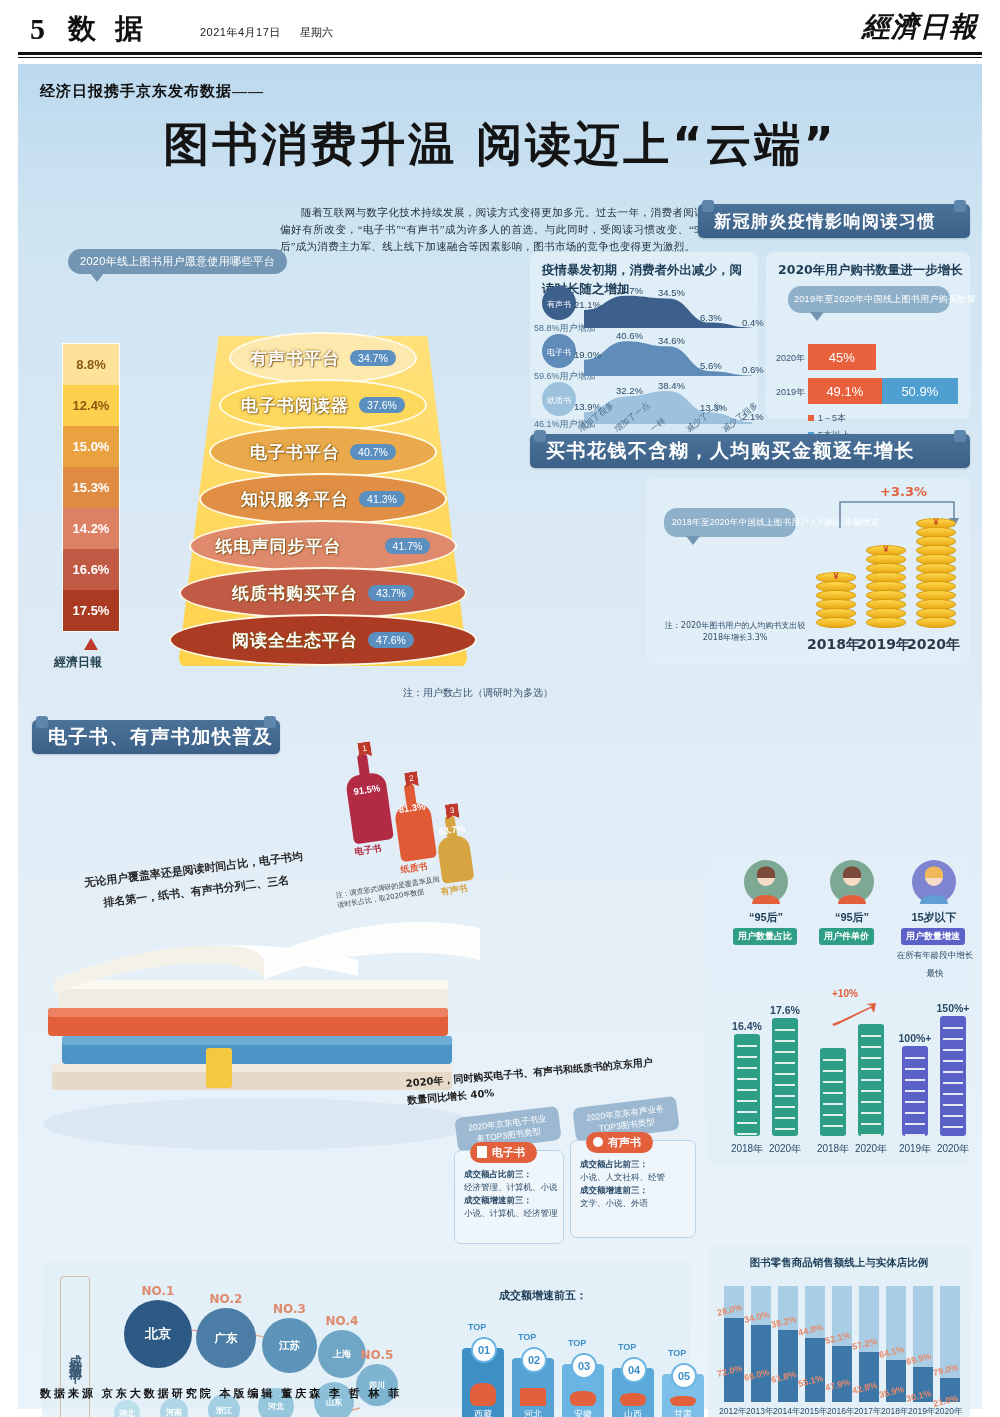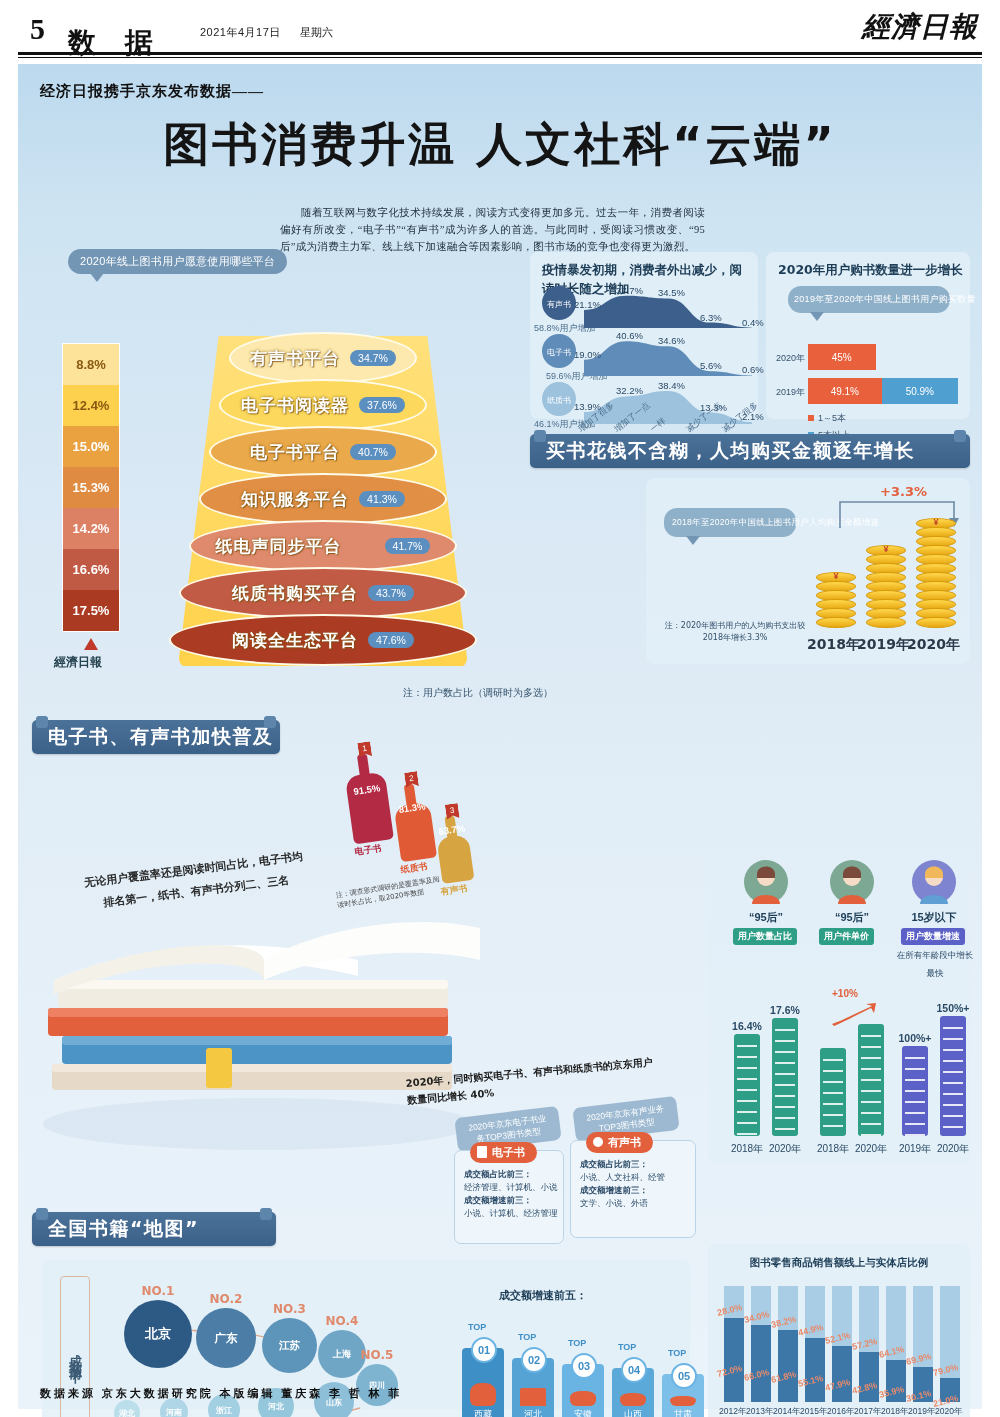--- a/index.html
+++ b/index.html
@@ -6,21 +6,21 @@
   body {
     width: 1000px; height: 1417px;
     font-family: "Liberation Sans", sans-serif;
     background: #ffffff;
     overflow: hidden;
     position: relative;
   }
   
   .masthead { height: 58px; position: relative; padding: 0 18px; }
   .mh-page { position: absolute; left: 30px; top: 12px; font-size: 30px; font-weight: bold; font-family: "Liberation Serif", serif; color: #111; }
-  .mh-sec { position: absolute; left: 68px; top: 10px; font-size: 28px; font-weight: bold; letter-spacing: 6px; color: #111; font-family: Liberation Mono, monospace; margin-top: 14px; }
+  .mh-sec { position: absolute; left: 68px; top: 10px; font-size: 28px; font-weight: bold; letter-spacing: 6px; color: #111; font-family: Liberation Serif, serif; }
   .mh-date { position: absolute; left: 200px; top: 25px; font-size: 11px; color: #222; letter-spacing: .5px; }
   .mh-weekday { position: absolute; left: 300px; top: 25px; font-size: 11px; color: #222; }
   .mh-logo { position: absolute; right: 22px; top: 8px; font-size: 28px; font-weight: bold; font-family: "Liberation Serif", serif; font-style: italic; color: #111; letter-spacing: 1px; }
   .mh-rule { position: absolute; left: 18px; right: 18px; top: 52px; height: 3px; background: #111; }
   .mh-rule2 { position: absolute; left: 18px; right: 18px; top: 57px; height: 1px; background: #111; }
 
   
   .canvas {
     position: absolute; left: 18px; top: 64px; width: 964px; height: 1345px;
     background: linear-gradient(180deg, #bcd9ee 0%, #cfe4f2 12%, #dceaf5 40%, #e6f0f8 70%, #eaf3fa 100%);
@@ -90,21 +90,21 @@
 
   
   .wave-pct { position:absolute; font-size:9.5px; color:#2b4a66; }
   .icon-circ { position:absolute; border-radius:50%; display:flex; align-items:center; justify-content:center; flex-direction:column; }
   .icon-lbl { font-size:8px; color:#fff; margin-top:2px; }
   .growth-lbl { position:absolute; font-size:9px; color:#4c6e8c; }
   .xlab { position:absolute; font-size:8.5px; color:#4c6e8c; transform:rotate(-38deg); transform-origin:left top; white-space:nowrap;}
 
   
   .pbar { position:absolute; height:26px; display:flex; }
-  .pbar .seg { display:flex; align-items:center; justify-content:center; font-size:10px; color:#fff; }
+  .pbar .seg { display:flex; align-items:center; justify-content:center; font-size:13px; color:#fff; }
   .pyear { position:absolute; font-size:9px; color:#37536e; }
   .plegend { position:absolute; font-size:9px; color:#37536e; }
   .plegend i { display:inline-block; width:6px;height:6px;margin-right:4px; }
 
   
   .coinstack { position:absolute; }
   .coin { position:absolute; width:100%; height:11px; border-radius:50%;
      background:linear-gradient(180deg,#ffd84d,#e8a712); border:1px solid #d79b09; }
   .coin-yr { position:absolute; font-size:14px; font-weight:bold; color:#2b3a4a; font-family:"DejaVu Sans",sans-serif;}
 
@@ -160,21 +160,21 @@
   <div class="mh-date">2021年4月17日</div>
   <div class="mh-weekday">星期六</div>
   <div class="mh-logo">經濟日報</div>
   <div class="mh-rule"></div>
   <div class="mh-rule2"></div>
 </div>
 
 <div class="canvas">
 
   <div class="kicker">经济日报携手京东发布数据——</div>
-  <div class="headline">图书消费升温  人文社科“云端”</div>
+  <div class="headline">图书消费升温  阅读迈上“云端”</div>
   <div class="intro">随着互联网与数字化技术持续发展，阅读方式变得更加多元。过去一年，消费者阅读偏好有所改变，“电子书”“有声书”成为许多人的首选。与此同时，受阅读习惯改变、“95后”成为消费主力军、线上线下加速融合等因素影响，图书市场的竞争也变得更为激烈。</div>
 
   <div class="bubble-lbl" style="left:50px;top:185px;">2020年线上图书用户愿意使用哪些平台</div>
 
   <div class="legendcol" id="funnel-legend">
       <div style="background: rgb(253, 227, 154); color: rgb(138, 90, 16);">8.8%</div>
       <div style="background: rgb(253, 209, 78); color: rgb(138, 90, 16);">12.4%</div>
       <div style="background: rgb(233, 162, 63);">15.0%</div>
       <div style="background: rgb(223, 140, 66);">15.3%</div>
       <div style="background: rgb(221, 129, 100);">14.2%</div>
@@ -210,40 +210,41 @@
         <span class="funnel-name">纸质书购买平台</span>
         <span class="funnel-pct">43.7%</span>
       </div>
       <div class="funnel-row" style="left: 151px; top: 550px; width: 308px; height: 52px; background: rgb(172, 59, 35); z-index: 8;">
         <span class="funnel-name">阅读全生态平台</span>
         <span class="funnel-pct">47.6%</span>
       </div>
     </div>
   <div class="funnel-note">注：用户数占比（调研时为多选）</div>
 
+  <div class="banner" style="left:680px;top:140px;width:272px;font-size:17px;">新冠肺炎疫情影响阅读习惯</div>
 
   <div class="panel" style="left:512px;top:188px;width:228px;height:167px;"></div>
   <div class="t sub-title" style="left:524px;top:196px;width:208px;">疫情暴发初期，消费者外出减少，阅读时长随之增加</div>
   <div id="wave-charts">
       <div class="icon-circ" style="left: 524px; top: 222px; width: 34px; height: 34px; background: rgb(60, 95, 140);">
         <span class="icon-lbl">有声书</span>
       </div>
       <div class="growth-lbl" style="left: 516px; top: 258px;">58.8%用户增加</div>
       <svg width="168" height="36" style="position: absolute; left: 566px; top: 228px;">
         <path d="M0,36 C-6,36 -6,17.914285714285715 0,17.914285714285715 C21,17.914285714285715 21,3.6857142857142833 42,3.6857142857142833 C63,3.6857142857142833 63,6.428571428571431 84,6.428571428571431 C105,6.428571428571431 105,30.6 126,30.6 C147,30.6 147,35.65714285714286 168,35.65714285714286 L168,36 Z" fill="#3c5f8c"></path>
       </svg>
       <div class="wave-pct" style="left: 556px; top: 234.914px;">21.1%</div>
       <div class="wave-pct" style="left: 598px; top: 220.686px;">37.7%</div>
       <div class="wave-pct" style="left: 640px; top: 223.429px;">34.5%</div>
       <div class="wave-pct" style="left: 682px; top: 247.6px;">6.3%</div>
       <div class="wave-pct" style="left: 724px; top: 252.657px;">0.4%</div>
       <div class="icon-circ" style="left: 524px; top: 270px; width: 34px; height: 34px; background: rgb(95, 140, 184);">
         <span class="icon-lbl">电子书</span>
       </div>
-      <div class="growth-lbl" style="left: 528px; top: 306px;">59.6%用户增加</div>
+      <div class="growth-lbl" style="left: 516px; top: 306px;">59.6%用户增加</div>
       <svg width="168" height="36" style="position: absolute; left: 566px; top: 276px;">
         <path d="M0,36 C-6,36 -6,19.714285714285715 0,19.714285714285715 C21,19.714285714285715 21,1.2000000000000028 42,1.2000000000000028 C63,1.2000000000000028 63,6.342857142857142 84,6.342857142857142 C105,6.342857142857142 105,31.2 126,31.2 C147,31.2 147,35.48571428571429 168,35.48571428571429 L168,36 Z" fill="#5f8cb8"></path>
       </svg>
       <div class="wave-pct" style="left: 556px; top: 284.714px;">19.0%</div>
       <div class="wave-pct" style="left: 598px; top: 266.2px;">40.6%</div>
       <div class="wave-pct" style="left: 640px; top: 271.343px;">34.6%</div>
       <div class="wave-pct" style="left: 682px; top: 296.2px;">5.6%</div>
       <div class="wave-pct" style="left: 724px; top: 300.486px;">0.6%</div>
       <div class="icon-circ" style="left: 524px; top: 318px; width: 34px; height: 34px; background: rgb(156, 194, 222);">
         <span class="icon-lbl">纸质书</span>
@@ -574,21 +575,20 @@
       <div class="osbar" style="left: 922px; top: 1222px; height: 116px;">
         <div style="height: 91.64px; background: rgb(168, 205, 229);"></div>
         <div style="height: 24.36px; background: rgb(61, 119, 168);"></div>
       </div>
       <div class="os-lbl" style="left: 915px; top: 1300.64px; transform: rotate(-14deg);">79.0%</div>
       <div class="os-lbl" style="left: 915px; top: 1331.82px; transform: rotate(-14deg);">21.0%</div>
       <div class="os-year" style="left: 917px; top: 1342px;">2020年</div>
     </div>
   <div id="os-legend"></div>
 
-  <div class="banner" style="left:14px;top:1148px;width:244px;">全国书籍“地图”</div>
   <div class="panel" style="left:24px;top:1196px;width:648px;height:188px;"></div>
   <div class="rank-box">
     <span>成交额前十</span>
   </div>
   <svg style="position:absolute;left:80px;top:1212px;" width="290" height="160">
     <path d="M62,52 L116,56 M152,58 L190,66 M222,70 L250,80 M268,92 L278,116
              M262,132 L232,140 M200,144 L168,148 M140,150 L112,152 M86,152 L62,152 M38,152 L18,152" stroke="#e0a890" stroke-width="1.4" fill="none"></path>
   </svg>
   <div id="map-bubbles">
       <div class="mbub" style="left: 106px; top: 1236px; width: 68px; height: 68px; background: rgb(45, 90, 133); font-size: 13.0769px;">北京</div>

